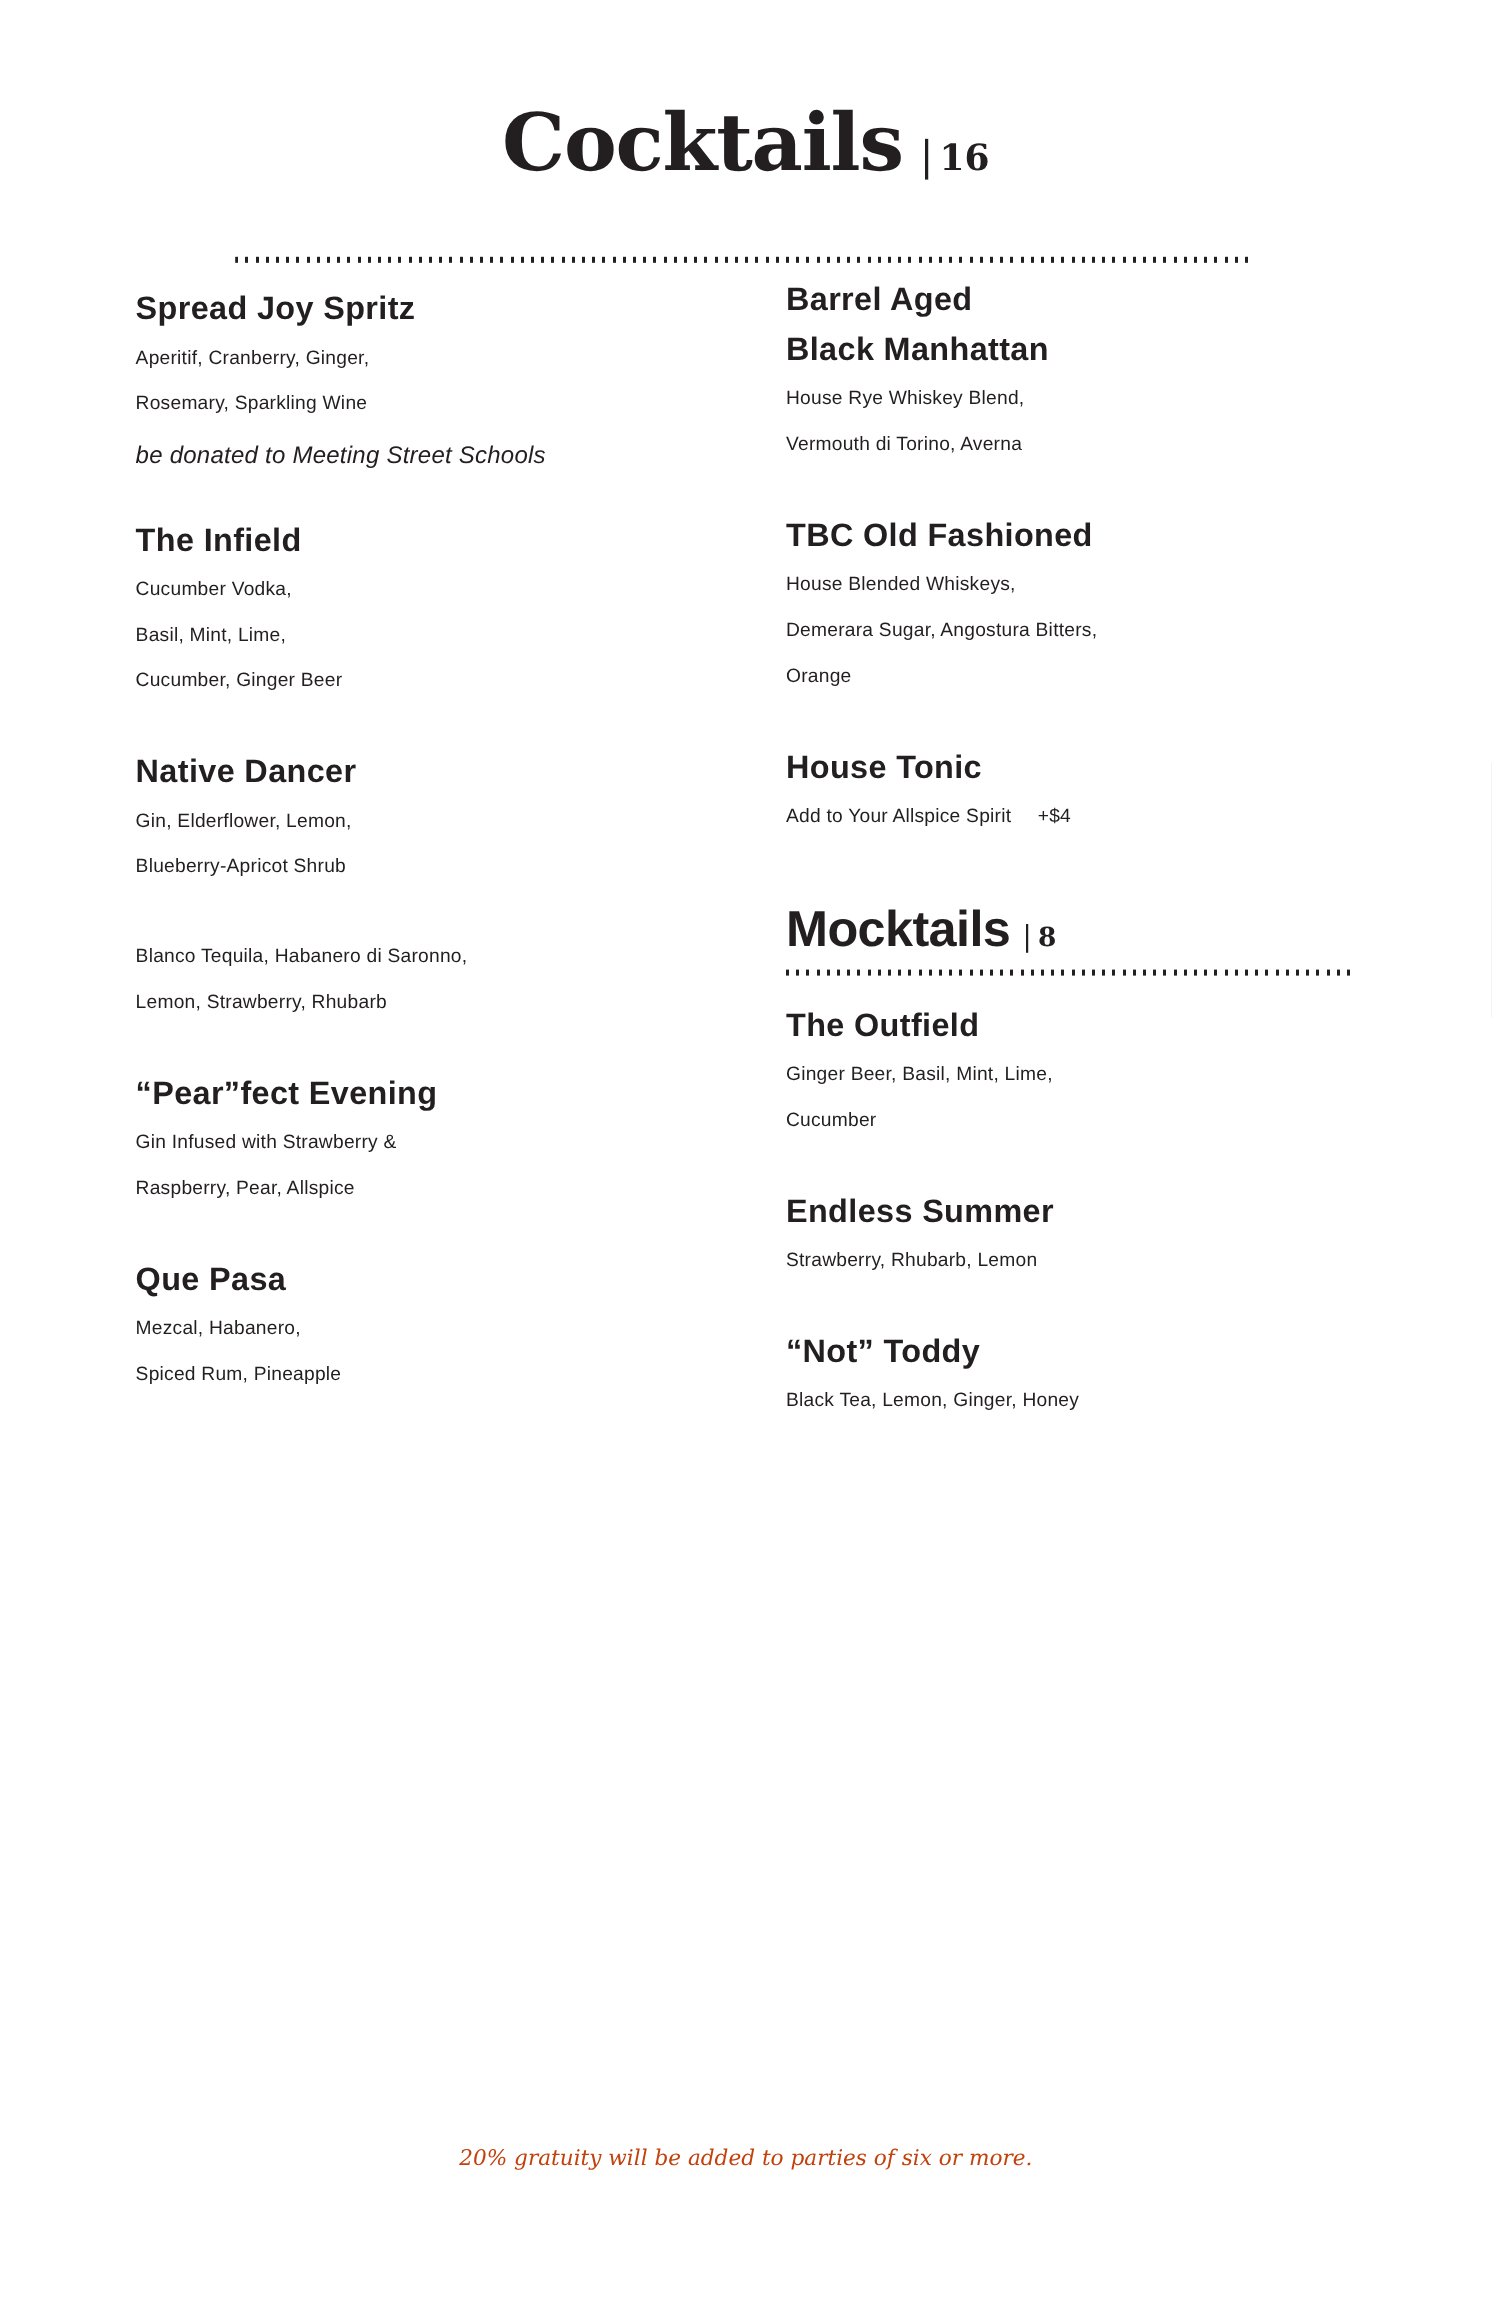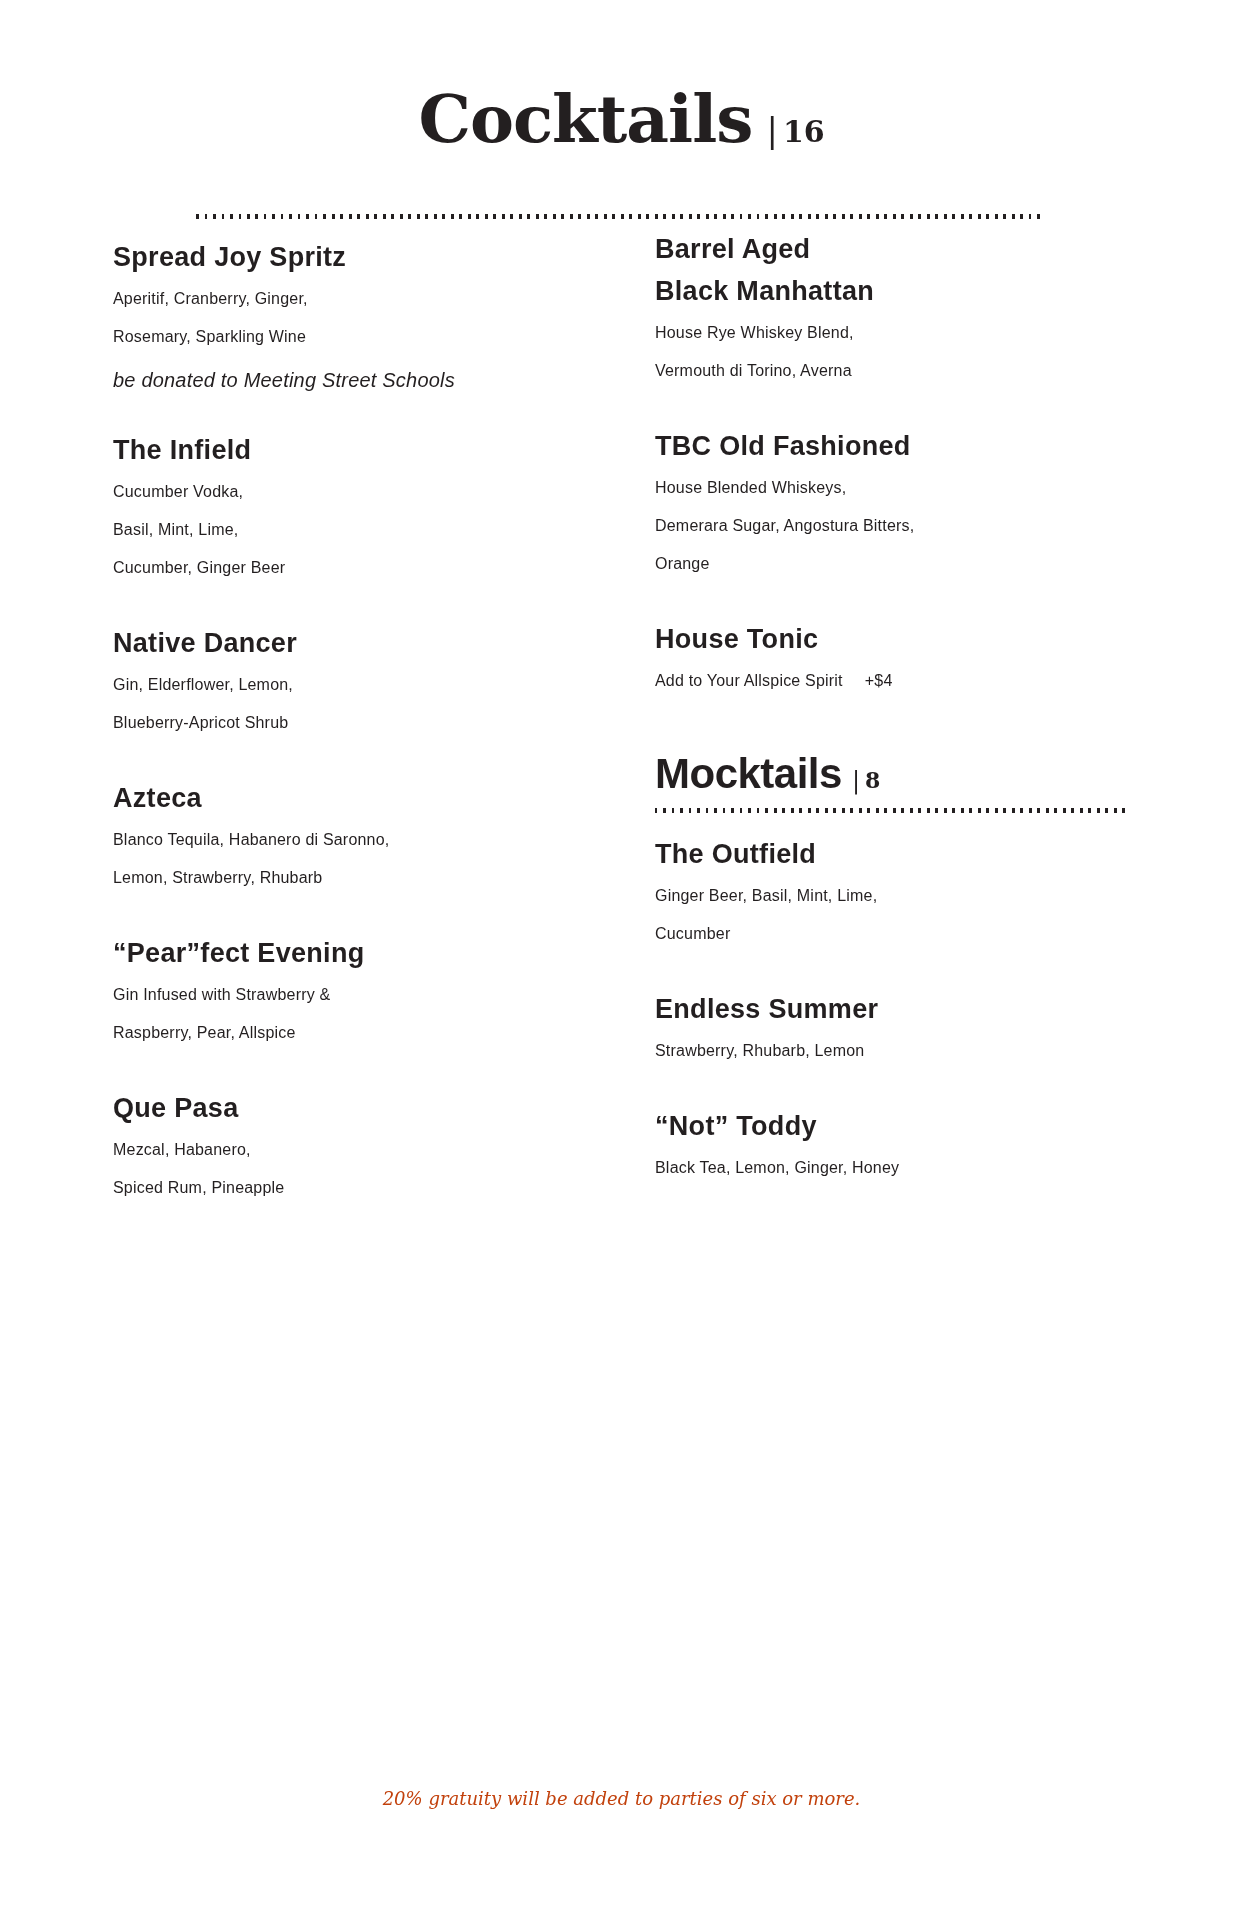--- a/index.html
+++ b/index.html
@@ -168,21 +168,20 @@
       <div class="item-line">Cucumber, Ginger Beer</div>
     </div>
 
     <div class="item">
       <div class="item-name">Native Dancer</div>
       <div class="item-line">Gin, Elderflower, Lemon,</div>
       <div class="item-line">Blueberry-Apricot Shrub</div>
     </div>
 
     <div class="item">
-      <div class="item-name">Azteca</div>
       <div class="item-line">Blanco Tequila, Habanero di Saronno,</div>
       <div class="item-line">Lemon, Strawberry, Rhubarb</div>
     </div>
 
     <div class="item">
       <div class="item-name">“Pear”fect Evening</div>
       <div class="item-line">Gin Infused with Strawberry &amp;</div>
       <div class="item-line">Raspberry, Pear, Allspice</div>
     </div>
 

